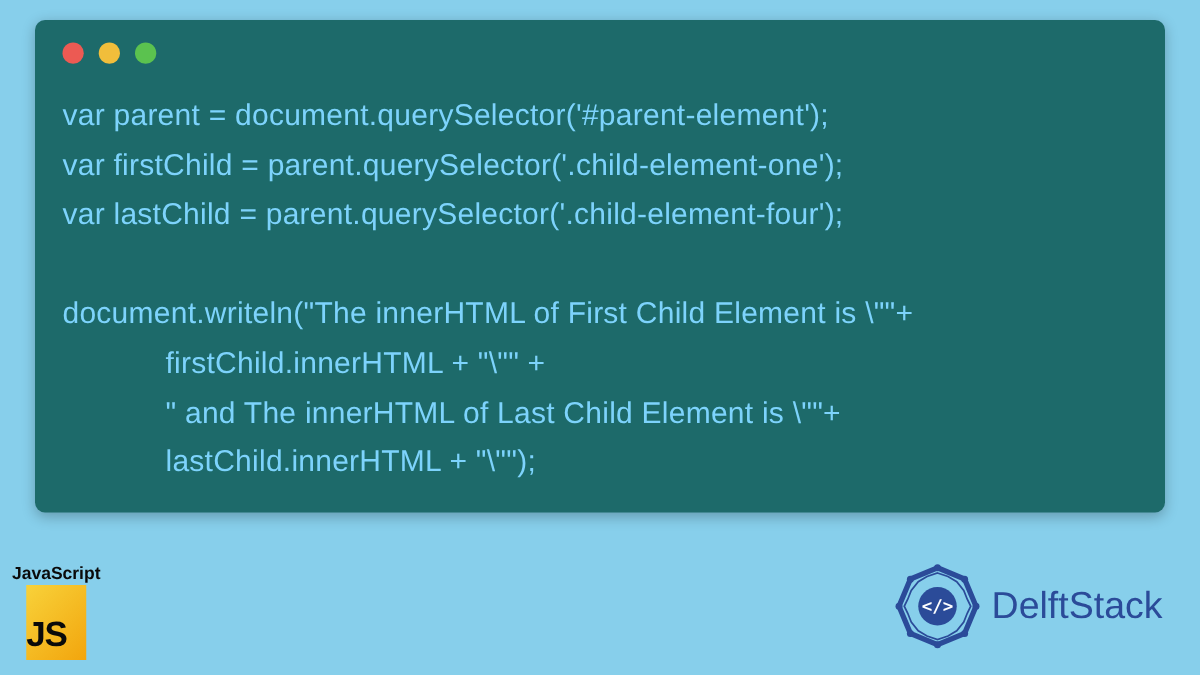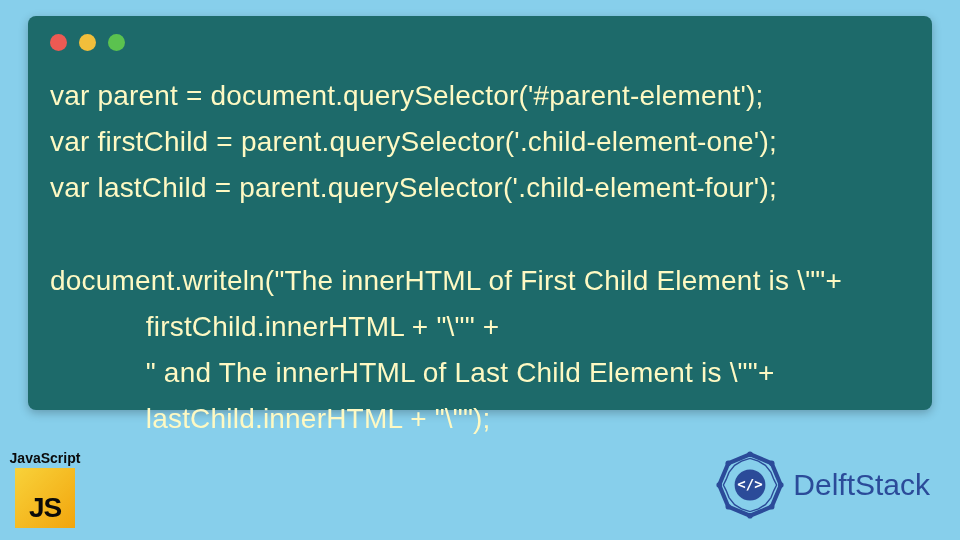--- a/index.html
+++ b/index.html
@@ -30,48 +30,47 @@
   .dot {
     width: 17px;
     height: 17px;
     border-radius: 50%;
   }
   .red { background: #ec5a53; }
   .yellow { background: #f1be3b; }
   .green { background: #5bc24f; }
   .code {
     font-family: Arial, Helvetica, sans-serif;
-    font-size: 28px;
-    color: #fef9c3;
+    font-size: 24px;
+    color: #7dd3fc;
     line-height: 1.65;
     white-space: pre;
     letter-spacing: 0.2px;
   }
   .js-badge {
     position: absolute;
     left: 6px;
     bottom: 12px;
     width: 78px;
     text-align: center;
   }
   .js-label {
     font-size: 14px;
     font-weight: 700;
     color: #0a0a0a;
     margin-bottom: 2px;
     margin-top: 15px;
   }
   .js-tile {
-    width: 60px;
+    width: 48px;
     height: 60px;
     margin: 0 auto;
     background: linear-gradient(135deg, #f8d23a 0%, #f2a50d 100%);
     display: flex;
     align-items: flex-end;
-    justify-content: center;
     padding-bottom: 4px;
   }
   .js-tile span {
     font-size: 28px;
     font-weight: 900;
     color: #0a0a0a;
     letter-spacing: -1px;
   }
   .brand {
     position: absolute;

